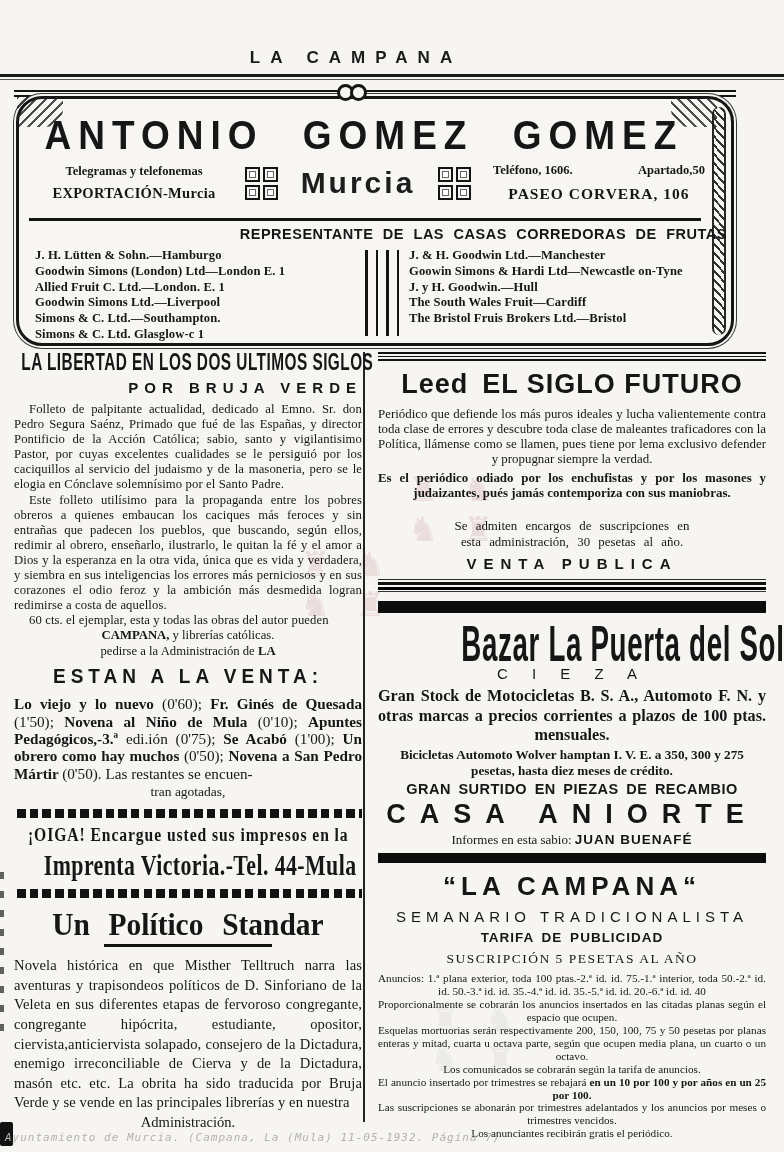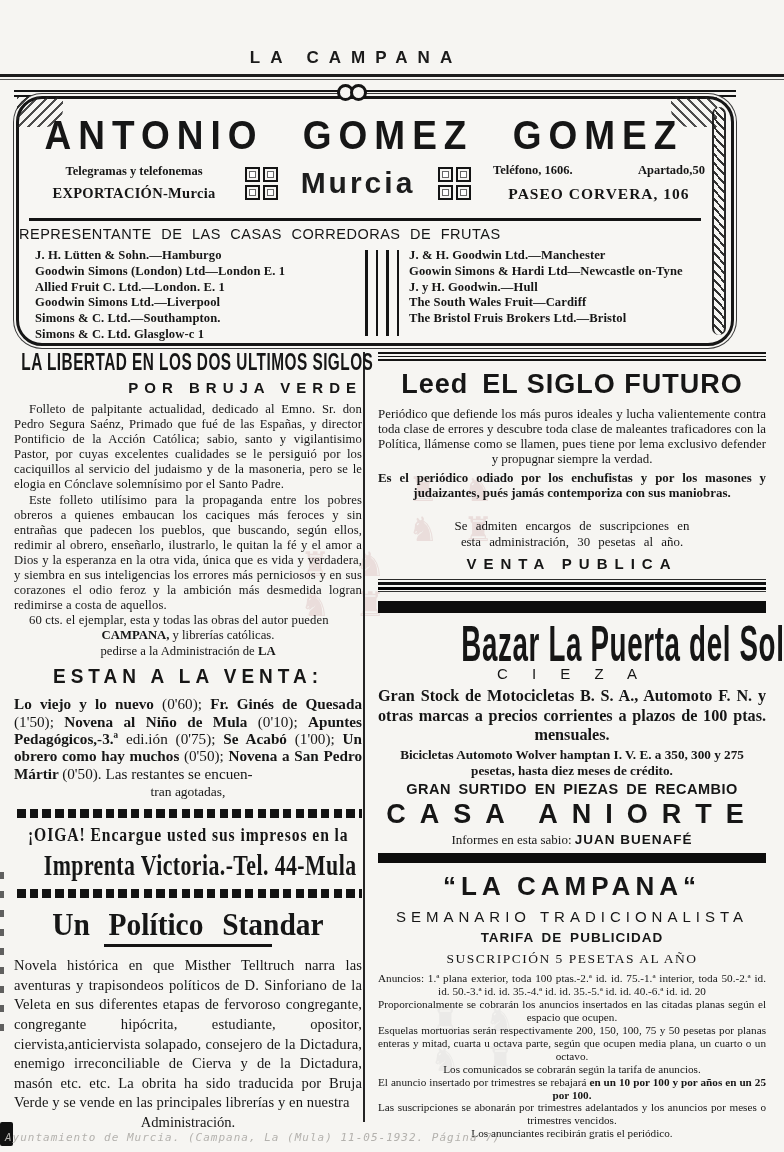--- a/index.html
+++ b/index.html
@@ -48,22 +48,22 @@
   .gz-left .l2 { font-weight:700; font-size:14.5px; margin-top:6px; letter-spacing:.3px; }
   .gz-city { font-family:"Liberation Sans",sans-serif; font-weight:600; font-size:30px;
     letter-spacing:3px; color:#1d1d1d; }
   .gz-right { width:212px; text-align:center; }
   .gz-right .l1 { font-weight:700; font-size:12.5px; display:flex; justify-content:space-between; }
   .gz-right .l2 { font-weight:700; font-size:15.5px; letter-spacing:1px; margin-top:7px; }
   .win { display:grid; grid-template-columns:15px 15px; grid-template-rows:15px 15px; gap:3px; }
   .win i { border:2.5px solid #141414; background:#fff;
     box-shadow:inset 0 0 0 2px #f6f5f2, inset 0 0 0 3px #666; }
   .gz-hr { position:absolute; top:119px; left:10px; width:672px; height:2.5px; background:#141414; }
-  .gz-rep { position:absolute; top:127px; left:0; width:690px; text-align:left;
-    font-family:"Liberation Sans",sans-serif; font-weight:400; font-size:14.5px;
+  .gz-rep { position:absolute; top:127px; left:18px; width:690px; text-align:right;
+    font-family:"Liberation Sans",sans-serif; font-weight:700; font-size:14.5px;
     letter-spacing:.5px; word-spacing:5px; }
   .gz-cols { position:absolute; top:149px; left:16px; width:666px; display:flex; }
   .gz-list { font-weight:600; font-size:12.6px; line-height:15.8px; letter-spacing:.1px; }
   .gz-list.left { width:320px; }
   .gz-list.right { width:292px; }
   .gz-bars { width:54px; display:flex; justify-content:center; gap:8px; padding-top:2px; }
   .gz-bars i { display:block; width:2.5px; height:86px; background:#141414; }
 
   
   .divider { top:352px; left:363px; width:2px; height:770px; background:#242424; }
@@ -278,21 +278,21 @@
     <p class="bz-p2">Bicicletas Automoto Wolver hamptan I. V. E. a 350, 300 y 275 pesetas, hasta diez meses de crédito.</p>
     <div class="surtido">GRAN SURTIDO EN PIEZAS DE RECAMBIO</div>
     <div class="casa">CASA ANIORTE</div>
     <div class="informes"><span>Informes en esta sabio: </span><span class="b">JUAN BUENAFÉ</span></div>
     <div class="blackbar b2"></div>
 
     <div class="camp-title">“LA CAMPANA“</div>
     <div class="semanario">SEMANARIO TRADICIONALISTA</div>
     <div class="tarifa">TARIFA DE PUBLICIDAD</div>
     <div class="suscripcion">SUSCRIPCIÓN 5 PESETAS AL AÑO</div>
-    <p class="small">Anuncios: 1.ª plana exterior, toda 100 ptas.-2.ª id. id. 75.-1.ª interior, toda 50.-2.ª id. id. 50.-3.ª id. id. 35.-4.ª id. id. 35.-5.ª id. id. 40.-6.ª id. id. 20</p>
+    <p class="small">Anuncios: 1.ª plana exterior, toda 100 ptas.-2.ª id. id. 75.-1.ª interior, toda 50.-2.ª id. id. 50.-3.ª id. id. 35.-4.ª id. id. 35.-5.ª id. id. 20.-6.ª id. id. 40</p>
     <p class="small">Proporcionalmente se cobrarán los anuncios insertados en las citadas planas según el espacio que ocupen.</p>
     <p class="small">Esquelas mortuorias serán respectivamente 200, 150, 100, 75 y 50 pesetas por planas enteras y mitad, cuarta u octava parte, según que ocupen media plana, un cuarto o un octavo.</p>
     <p class="small">Los comunicados se cobrarán según la tarifa de anuncios.</p>
     <p class="small"><span>El anuncio insertado por trimestres se rebajará </span><span class="b">en un  10  por 100 y por años en un 25 por 100.</span></p>
     <p class="small">Las suscripciones se abonarán por trimestres adelantados y los anuncios por meses o trimestres vencidos.</p>
     <p class="small">Los anunciantes recibirán gratis el periódico.</p>
   </div>
 
   <div class="abs edge-marks"></div>
   <div class="abs ink-blob"></div>

